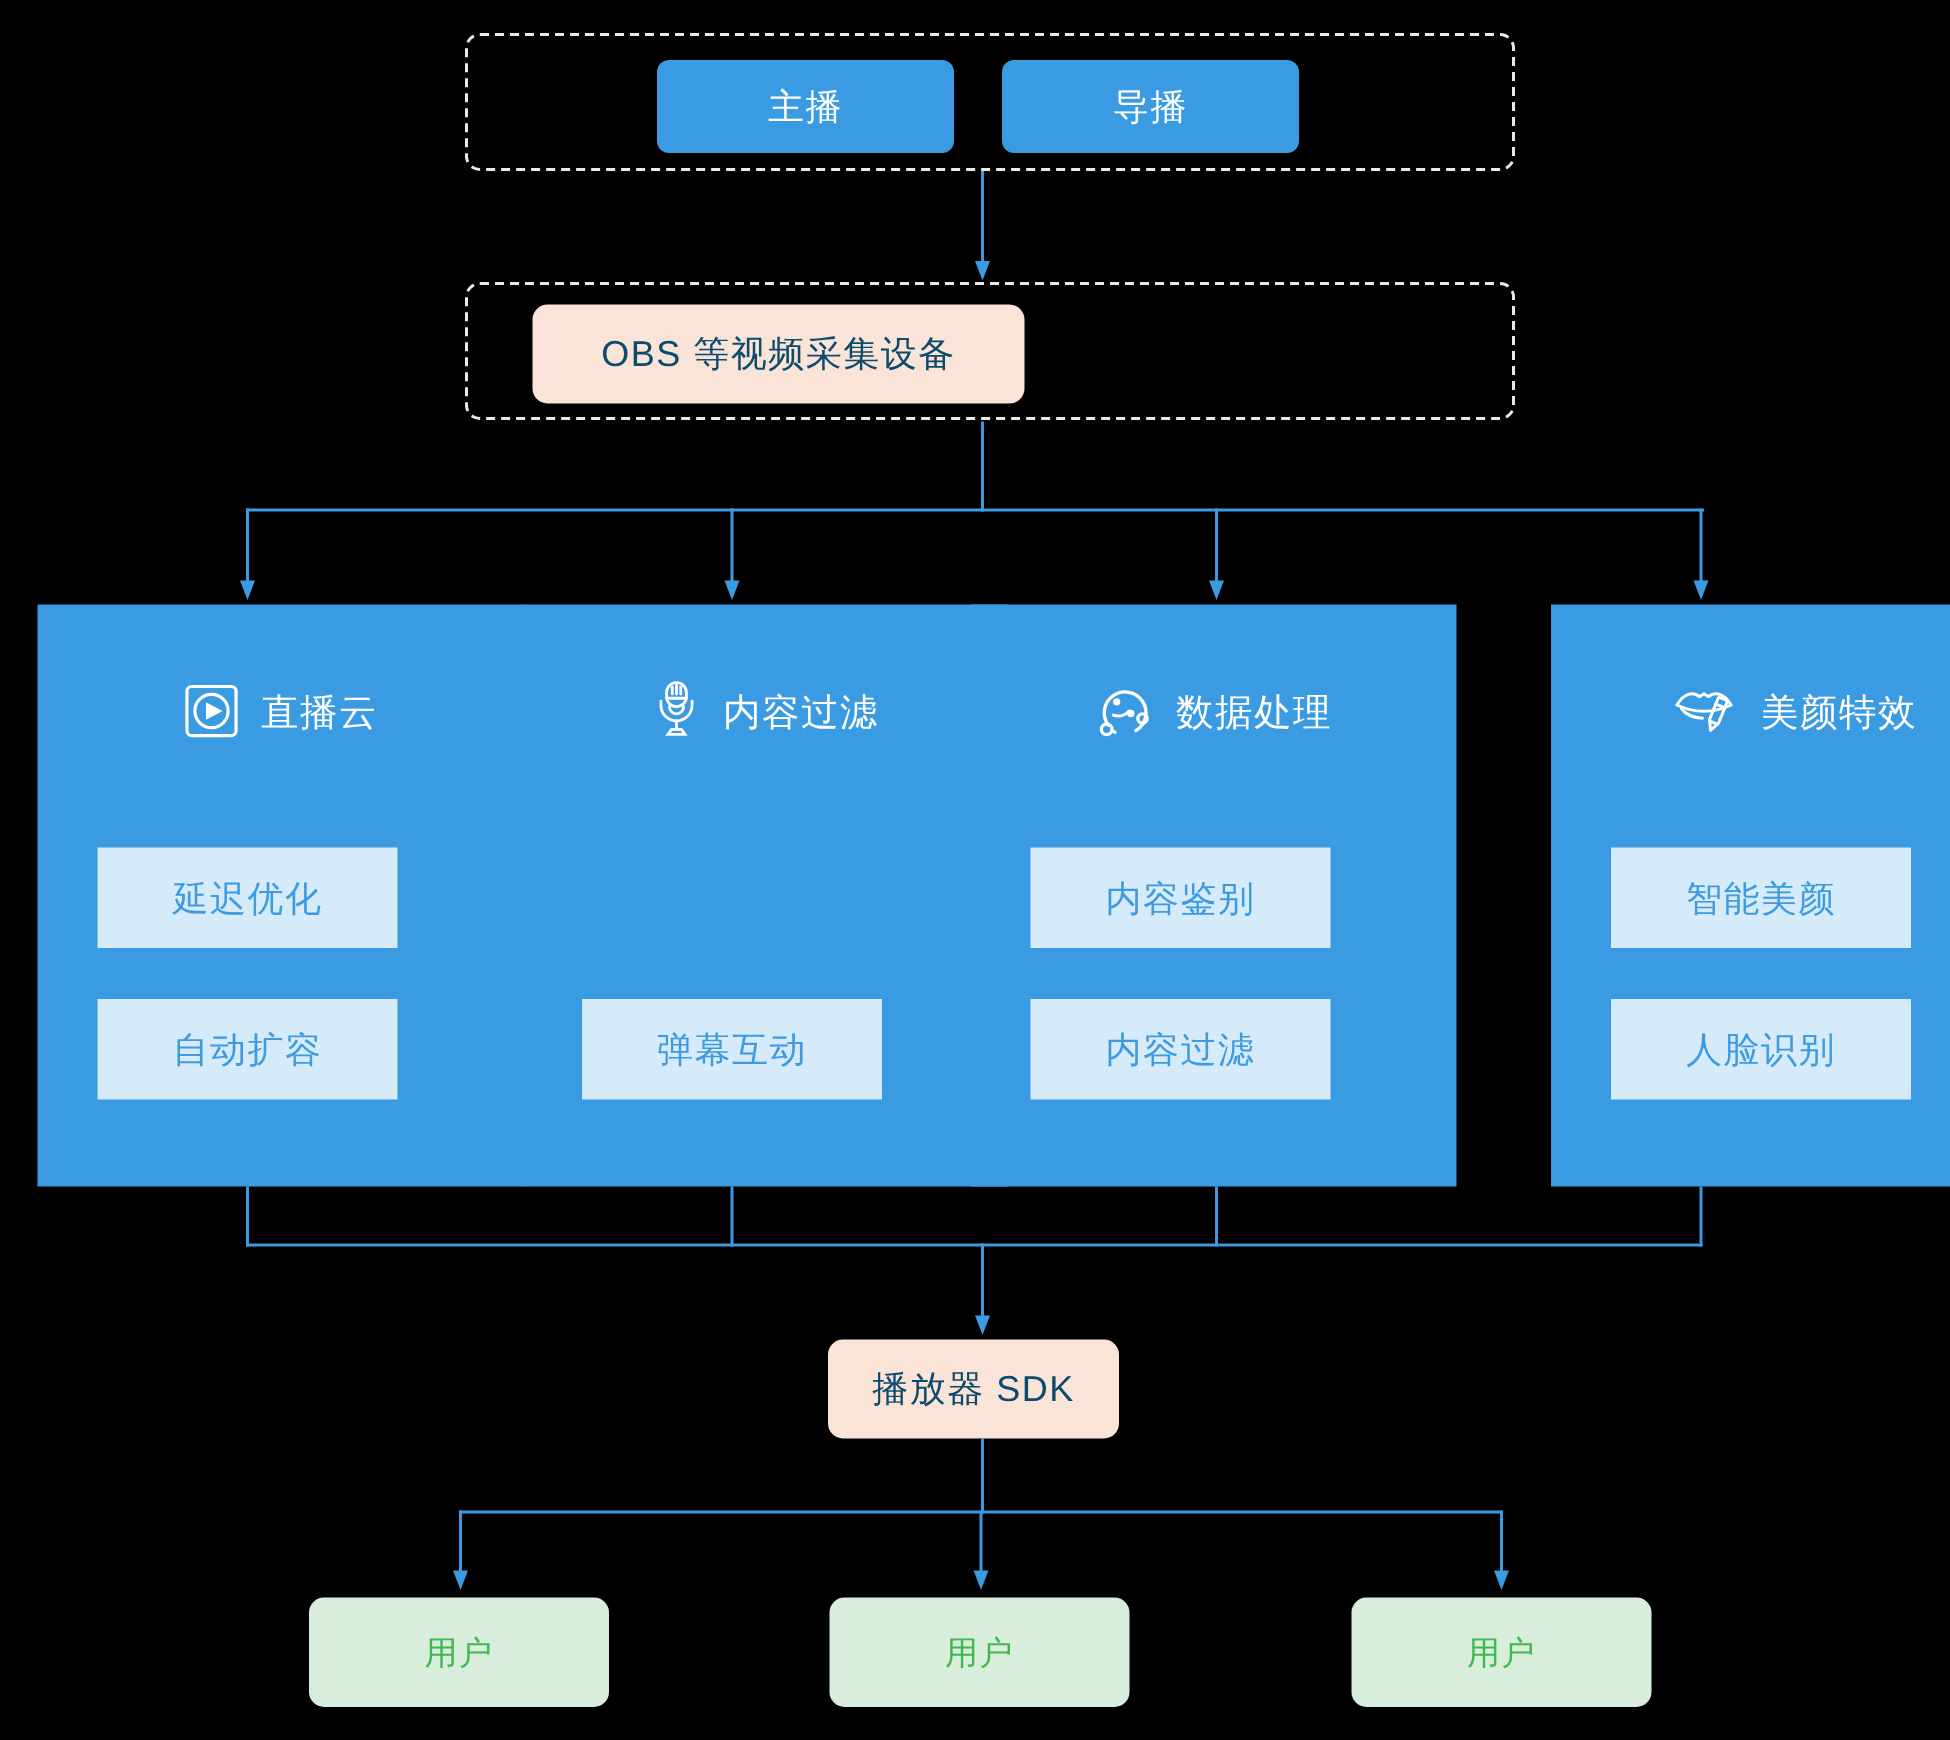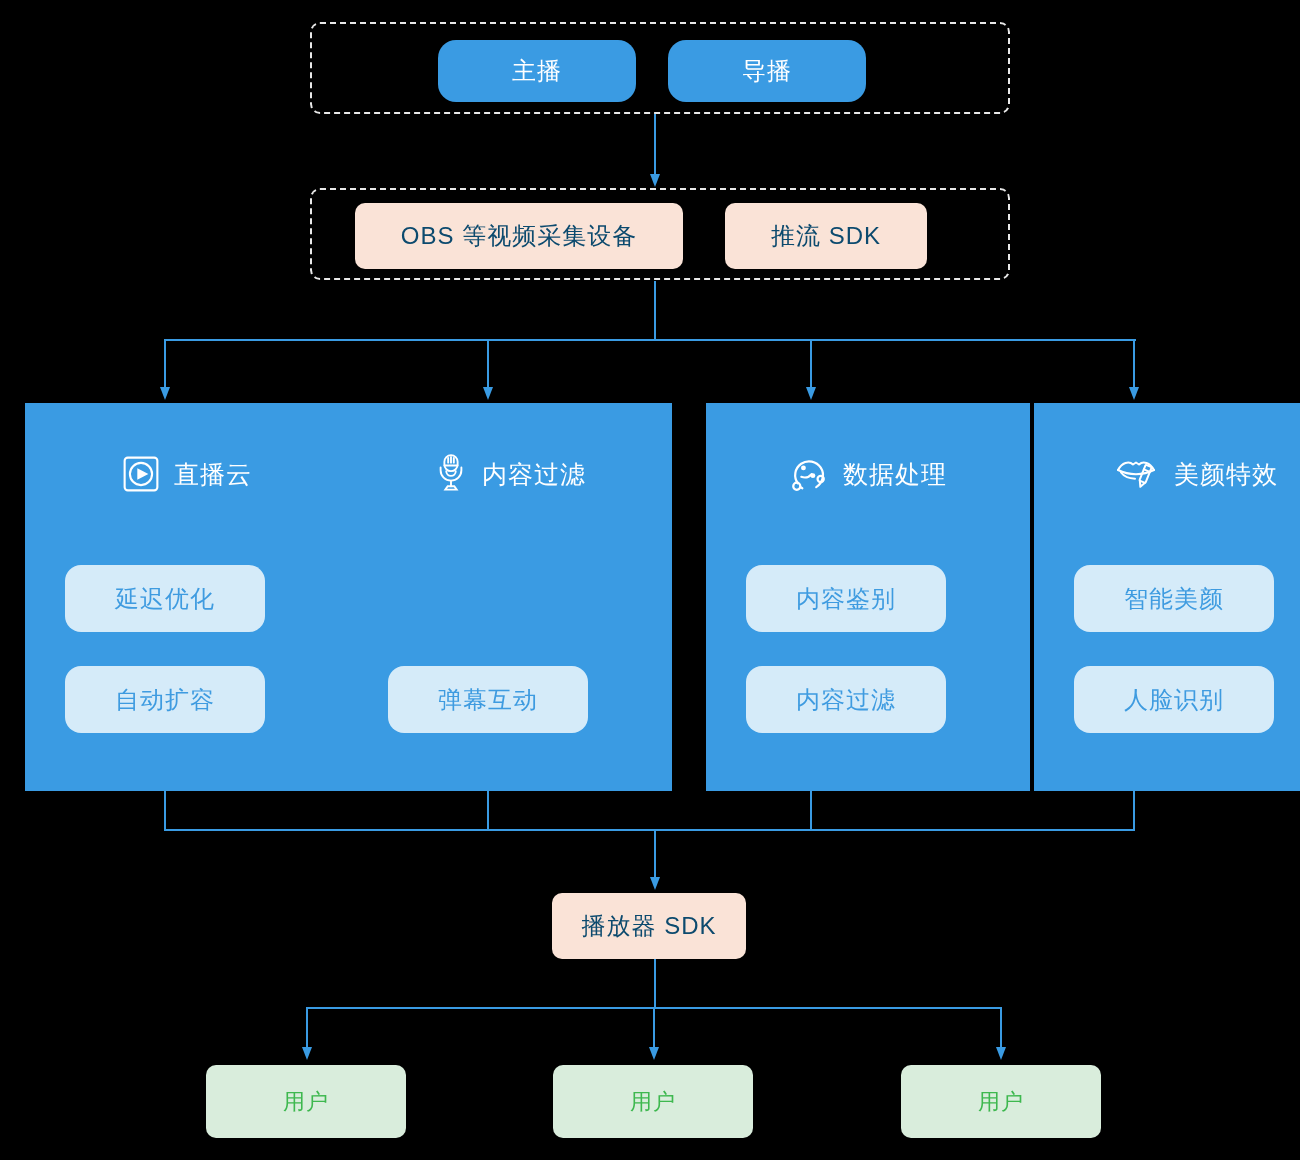--- a/index.html
+++ b/index.html
@@ -11,35 +11,35 @@
   .dash-group{
     position:absolute;border:2px dashed #e8e8e8;border-radius:10px;box-sizing:border-box;
   }
   #sources-group{left:310px;top:22px;width:700px;height:92px;}
   #capture-group{left:310px;top:188px;width:700px;height:92px;}
   
   .node{
     position:absolute;display:flex;align-items:center;justify-content:center;
     box-sizing:border-box;letter-spacing:1px;
   }
-  .blue-node{background:#3a9be3;color:#fff;border-radius:18px;font-size:24px;}
+  .blue-node{background:#3a9be3;color:#fff;border-radius:8px;font-size:24px;}
   .pink-node{background:#fae3d7;color:#0c4a6e;border-radius:10px;font-size:24px;}
   .green-node{background:#d9eddc;color:#3eb84f;border-radius:10px;font-size:22px;}
-  .feature-node{background:#d5ebf9;color:#3e9be0;border-radius:16px;font-size:24px;}
+  .feature-node{background:#d5ebf9;color:#3e9be0;border-radius:0;font-size:24px;}
   
   .src-btn{top:16px;width:198px;height:62px;}
   #src-anchor{left:126px;}
   #src-director{left:356px;}
   
   .cap-box{top:13px;height:66px;}
   #cap-obs{left:43px;width:328px;}
   #cap-push{left:413px;width:202px;}
   
   .service-col{position:absolute;top:403px;width:280px;height:388px;background:#3a9be3;padding-left:44px;}
-  #col-0{left:25px;} #col-1{left:348px;} #col-2{left:706px;} #col-3{left:1034px;}
+  #col-0{left:25px;} #col-1{left:348px;} #col-2{left:647px;} #col-3{left:1034px;}
   .col-header{
     position:absolute;top:50px;left:0;width:100%;height:42px;
     display:flex;align-items:center;justify-content:center;gap:14px;
     color:#fff;font-size:25px;letter-spacing:1px;
   }
   .col-header .icon{display:flex;align-items:center;justify-content:center;}
   .feature-node{position:absolute;left:40px;width:200px;height:67px;display:flex;align-items:center;justify-content:center;}
   .feat-0{top:162px;} .feat-1{top:263px;}
   
   #player-node{left:552px;top:893px;width:194px;height:66px;}
@@ -68,23 +68,20 @@
       <span>导播</span>
     </div>
   </div>
 
   <div class="vline" style="left:654px;top:114px;height:62px;"></div>
   <div class="arrow-head" style="left:650px;top:174px;"></div>
 
   <div class="dash-group" id="capture-group">
     <div class="node pink-node cap-box" id="cap-obs">
       <span>OBS 等视频采集设备</span>
-    </div>
-    <div class="node pink-node cap-box" id="cap-push">
-      <span>推流 SDK</span>
     </div>
   </div>
 
   <div class="vline" style="left:654px;top:281px;height:60px;"></div>
   <div class="hline" style="left:164px;top:339px;width:972px;"></div>
   <div class="vline" style="left:164px;top:339px;height:50px;"></div>
   <div class="vline" style="left:487px;top:339px;height:50px;"></div>
   <div class="vline" style="left:810px;top:339px;height:50px;"></div>
   <div class="vline" style="left:1133px;top:339px;height:50px;"></div>
   <div class="arrow-head" style="left:160px;top:387px;"></div>

